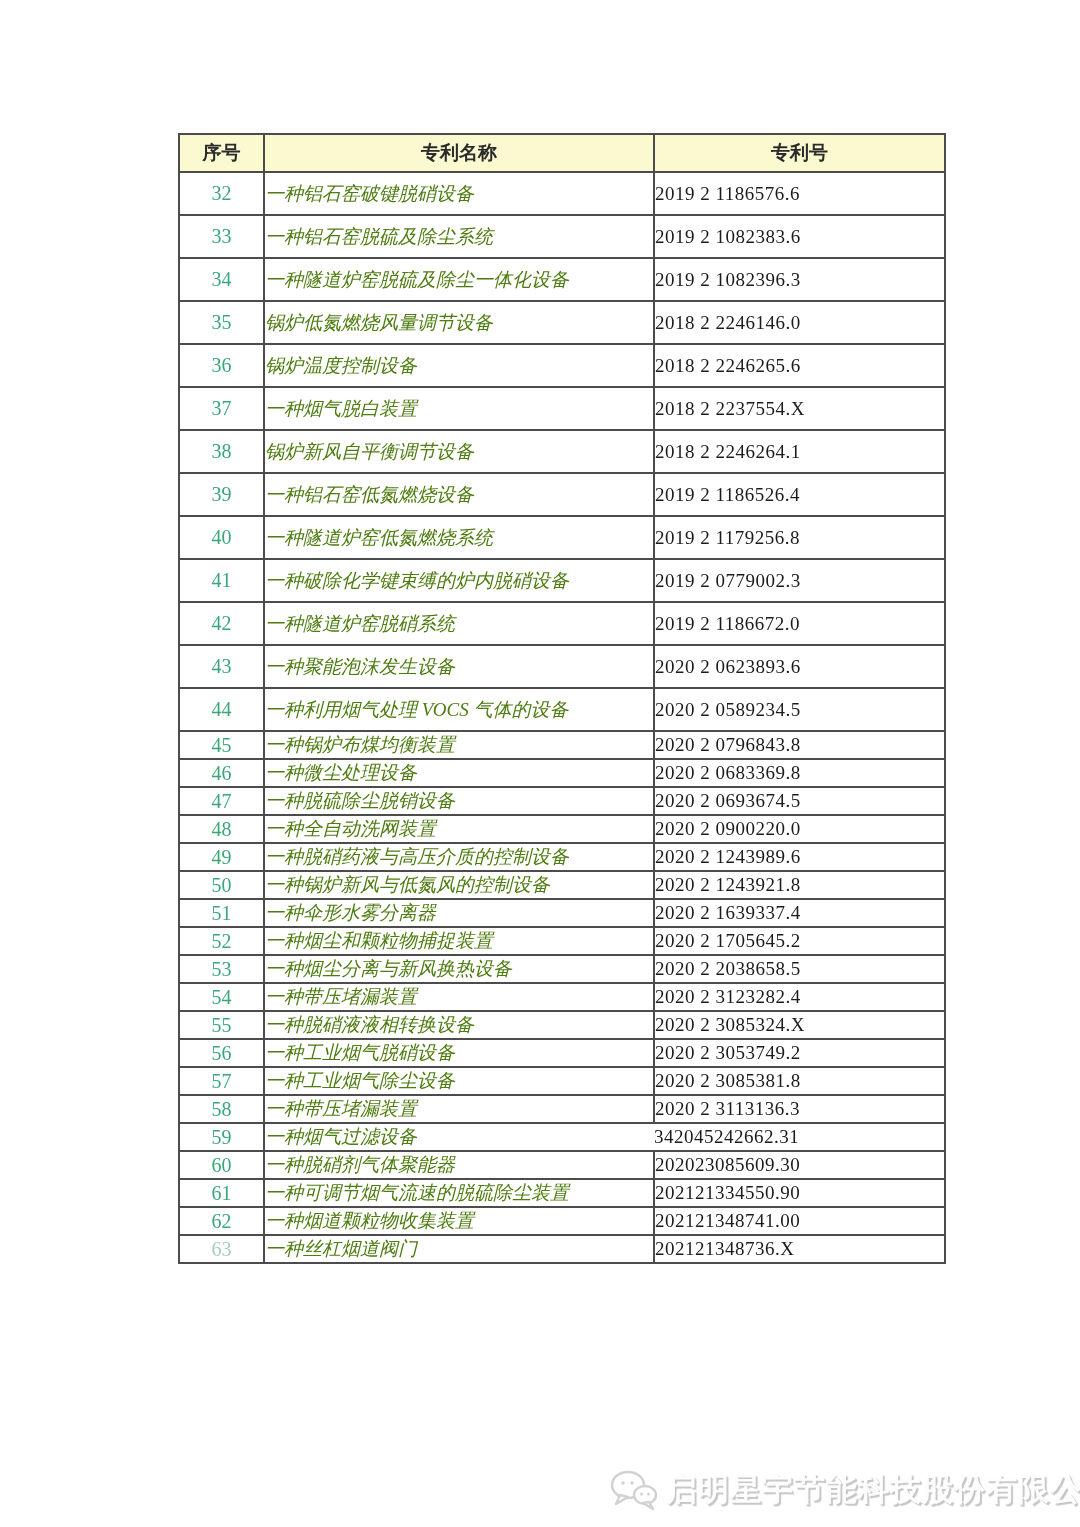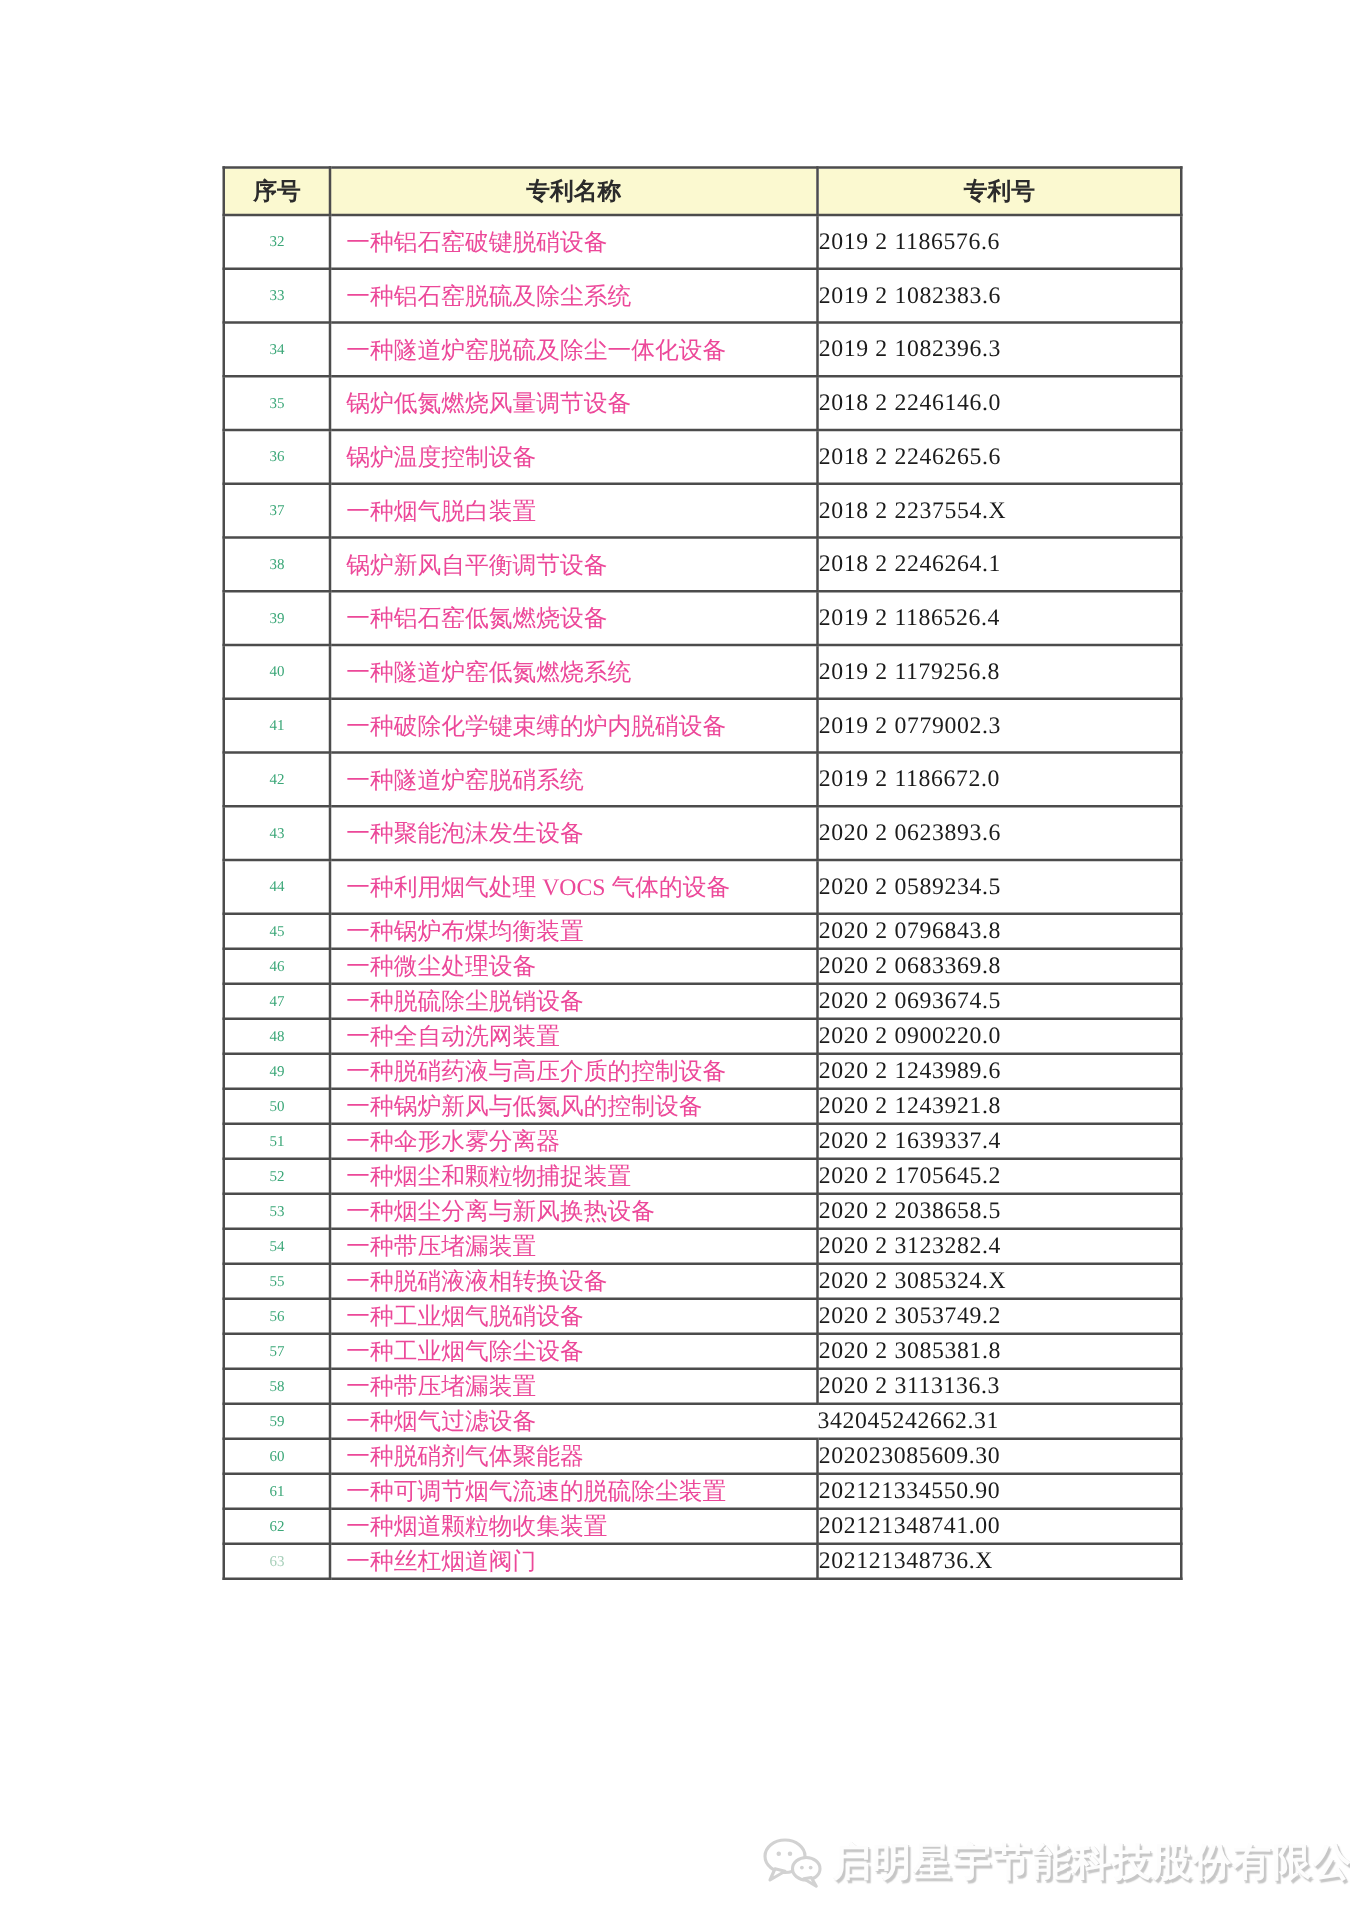--- a/index.html
+++ b/index.html
@@ -37,28 +37,28 @@
     font-size: 19px;
     font-weight: 600;
     color: #2b2b2b;
     text-align: center;
   }
   tr.tall  { height: 43px; }
   tr.short { height: 18px; }
   td.num {
     text-align: center;
     color: #3ba778;
-    font-size: 12px;
+    font-size: 20px;
   }
   td.num.fade { color: #a6cfb9; }
   td.name {
     text-align: left;
-    padding-left: 12px;
     font-size: 19px;
-    color: #ec4899;
+    color: #4d7c0f;
+    font-style: italic;
   }
   td.patent {
     text-align: left;
     font-size: 19px;
     color: #1b1b1b;
     letter-spacing: 0.5px;
   }
   
   tr.nodiv td.name { border-right-style: hidden; }
 

